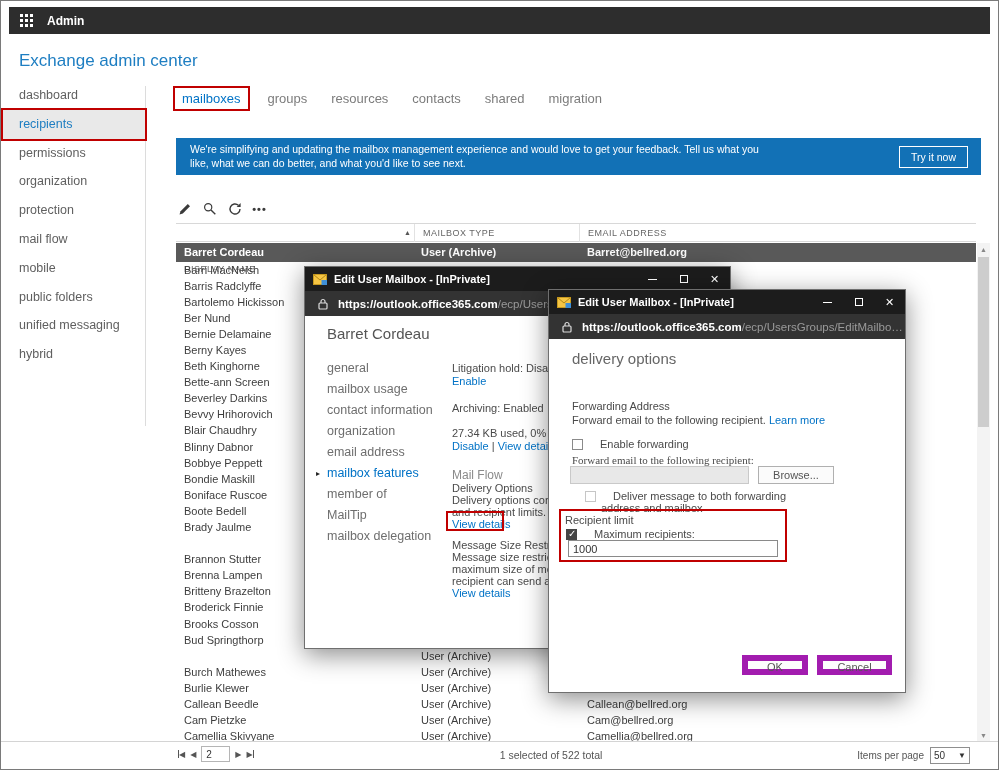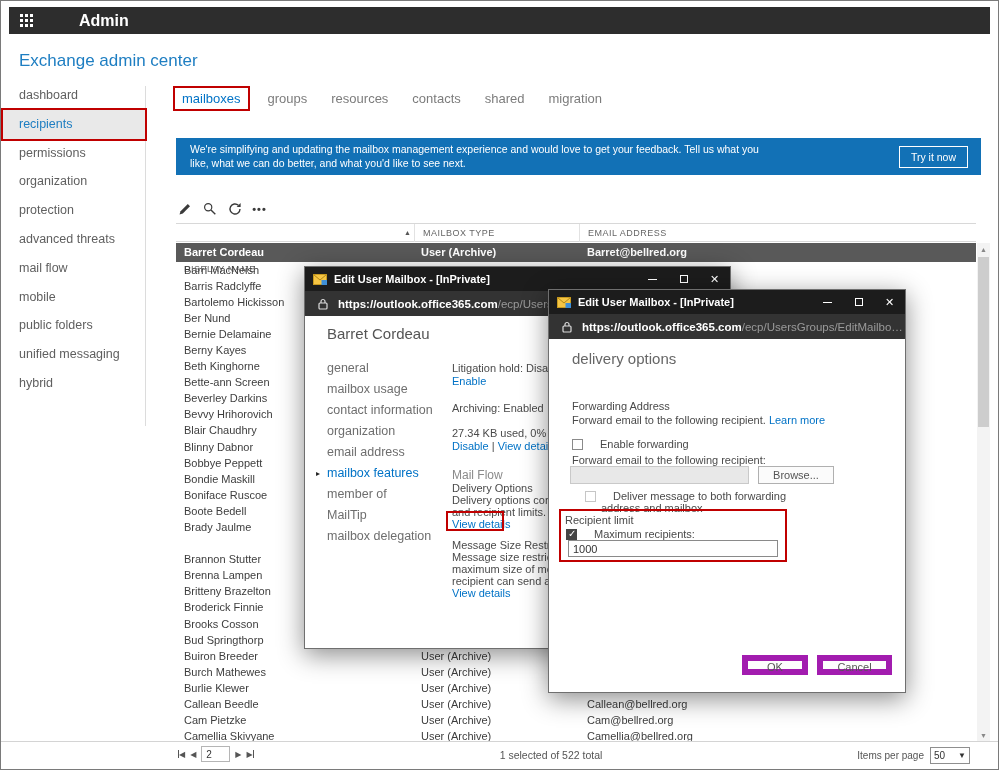--- a/index.html
+++ b/index.html
@@ -4,21 +4,21 @@
 <style>
   * { margin:0; padding:0; box-sizing:border-box; }
   html,body { background:#fff; }
   body { width:999px; height:770px; font-family:"Liberation Sans", sans-serif; }
   #app { position:relative; width:999px; height:770px; background:#fff; border:1px solid #7a7a7a; overflow:hidden; }
 
   
   .topbar { position:absolute; left:8px; top:6px; right:8px; height:27px; background:#2d2d2d; display:flex; align-items:center; color:#fff; }
   .waffle { display:grid; grid-template-columns:repeat(3,3px); grid-gap:2px; margin:0 14px 0 11px; cursor:pointer; }
   .waffle i { width:3px; height:3px; background:#fff; }
-  .topbar .app-name { font-size:16px; font-weight:bold;margin-left:32px; }
+  .topbar .app-name { font-size:12px; font-weight:bold; }
 
   .page-title { position:absolute; left:18px; top:50px; font-size:17px; color:#1e7ec2; }
 
   
   .sidebar { position:absolute; left:2px; top:80px; width:142px; z-index:3; }
   .side-item { height:28.8px; line-height:28.8px; padding-left:16px; font-size:12.5px; color:#5f5f5f; cursor:pointer; white-space:nowrap; }
   .side-item.selected { background:#e9e9e9; color:#1e7ec2; outline:2px solid #c00000; }
   .side-divider { position:absolute; left:144px; top:85px; height:340px; width:1px; background:#dcdcdc; }
 
   
@@ -102,21 +102,21 @@
   
   .p2-heading { position:absolute; left:23px; top:60px; font-size:15px; color:#666; }
   .p2-text { position:absolute; font-size:11px; color:#4a4a4a; white-space:nowrap; }
   .p2-fwd-title { left:23px; top:110px; }
   .p2-fwd-desc { left:23px; top:124px; }
   .cb { display:inline-block; width:11px; height:11px; border:1px solid #8a8a8a; background:#fff; position:relative; vertical-align:middle; cursor:pointer; }
   .cb.disabled { border-color:#c6c6c6; cursor:default; }
   .cb.checked { background:#454545; border-color:#454545; }
   .check-icon { position:absolute; left:1px; top:-2px; font-size:10px; color:#fff; }
   .p2-enable-row { left:23px; top:147px; }
-  .p2-fwd-label { left:23px; top:164px; }
+  .p2-fwd-label { left:23px; top:164px;font-family:Liberation Serif, serif; }
   .p2-input { position:absolute; left:21px; top:176px; width:179px; height:18px; background:#e8e8e8; border:1px solid #c9c9c9; font-size:11px; padding:0 4px; font-family:"Liberation Sans",sans-serif; color:#444; }
   .p2-browse { position:absolute; left:209px; top:176px; width:76px; height:18px; background:#fbfbfb; border:1px solid #b0b0b0; font-size:11px; color:#555; cursor:pointer; font-family:"Liberation Sans",sans-serif; }
   .p2-deliver1 { left:36px; top:199px; }
   .p2-deliver2 { left:52px; top:212px; }
   .p2-redbox { position:absolute; left:10px; top:219px; width:228px; height:53px; border:2px solid #c00000; pointer-events:none; }
   .p2-rl-title { left:16px; top:224px; }
   .p2-max-row { left:17px; top:237px; }
   .p2-max-input { position:absolute; left:19px; top:250px; width:210px; height:17px; background:#fff; border:1px solid #8a8a8a; font-size:11px; padding:0 4px; font-family:"Liberation Sans",sans-serif; color:#333; }
   .p2-btn { position:absolute; top:365px; height:20px; background:#fdfdfd; border:6px solid #a21caf; font-size:11px; color:#555; cursor:pointer; font-family:"Liberation Sans",sans-serif; }
   .p2-ok { left:193px; width:66px; }
@@ -144,21 +144,20 @@
   </div>
 
   <div class="page-title">Exchange admin center</div>
 
   <div class="sidebar" id="sidebar">
       <div class="side-item">dashboard</div>
       <div class="side-item selected">recipients</div>
       <div class="side-item">permissions</div>
       <div class="side-item">organization</div>
       <div class="side-item">protection</div>
-      <div class="side-item">advanced threats</div>
       <div class="side-item">mail flow</div>
       <div class="side-item">mobile</div>
       <div class="side-item">public folders</div>
       <div class="side-item">unified messaging</div>
       <div class="side-item">hybrid</div>
     </div>
   <div class="side-divider"></div>
 
   <div class="tabs" id="tabs">
       <div class="tab selected">mailboxes</div>
@@ -326,21 +325,20 @@
         <span class="cell c-name">Brooks Cosson</span>
         <span class="cell c-type"></span>
         <span class="cell c-email"></span>
       </div>
       <div class="row">
         <span class="cell c-name">Bud Springthorp</span>
         <span class="cell c-type"></span>
         <span class="cell c-email"></span>
       </div>
       <div class="row">
-        <span class="cell c-name">Buiron Breeder</span>
         <span class="cell c-type">User (Archive)</span>
         <span class="cell c-email"></span>
       </div>
       <div class="row">
         <span class="cell c-name">Burch Mathewes</span>
         <span class="cell c-type">User (Archive)</span>
         <span class="cell c-email"></span>
       </div>
       <div class="row">
         <span class="cell c-name">Burlie Klewer</span>

